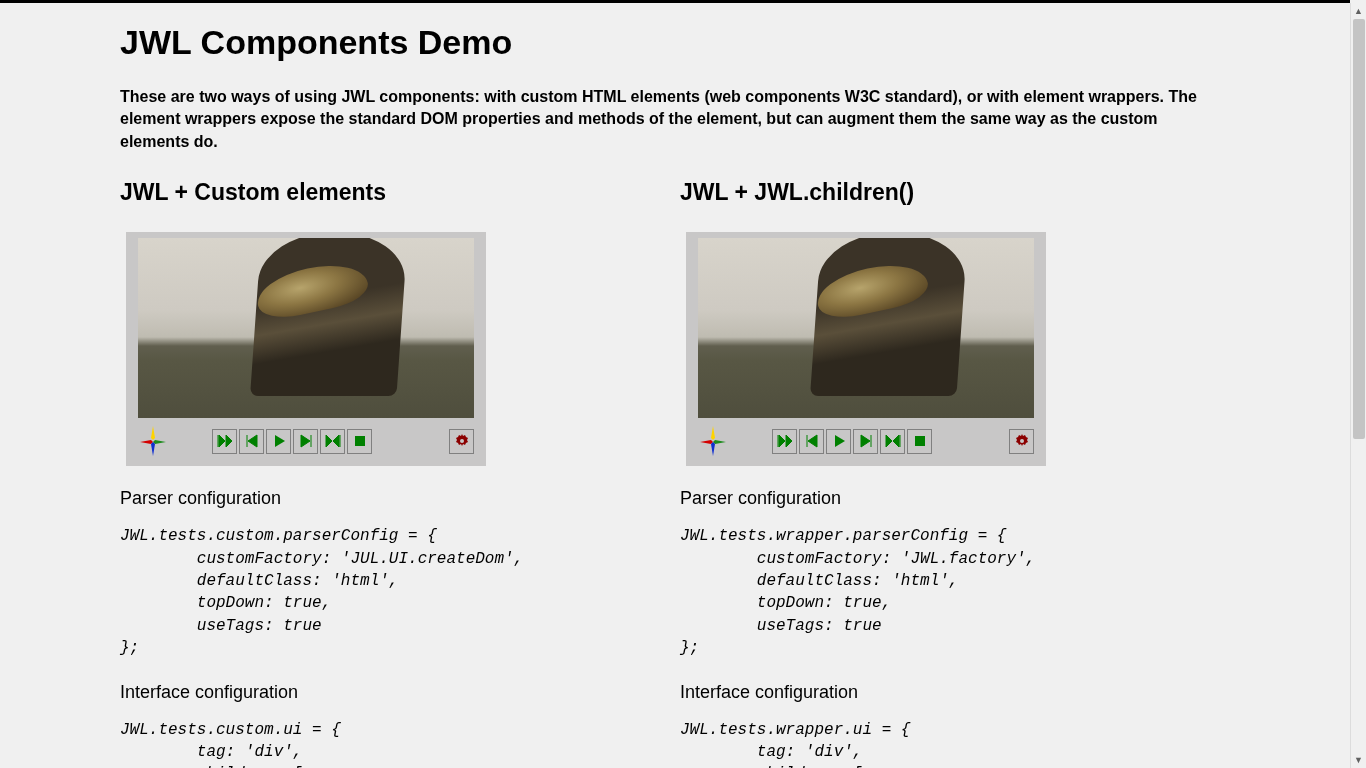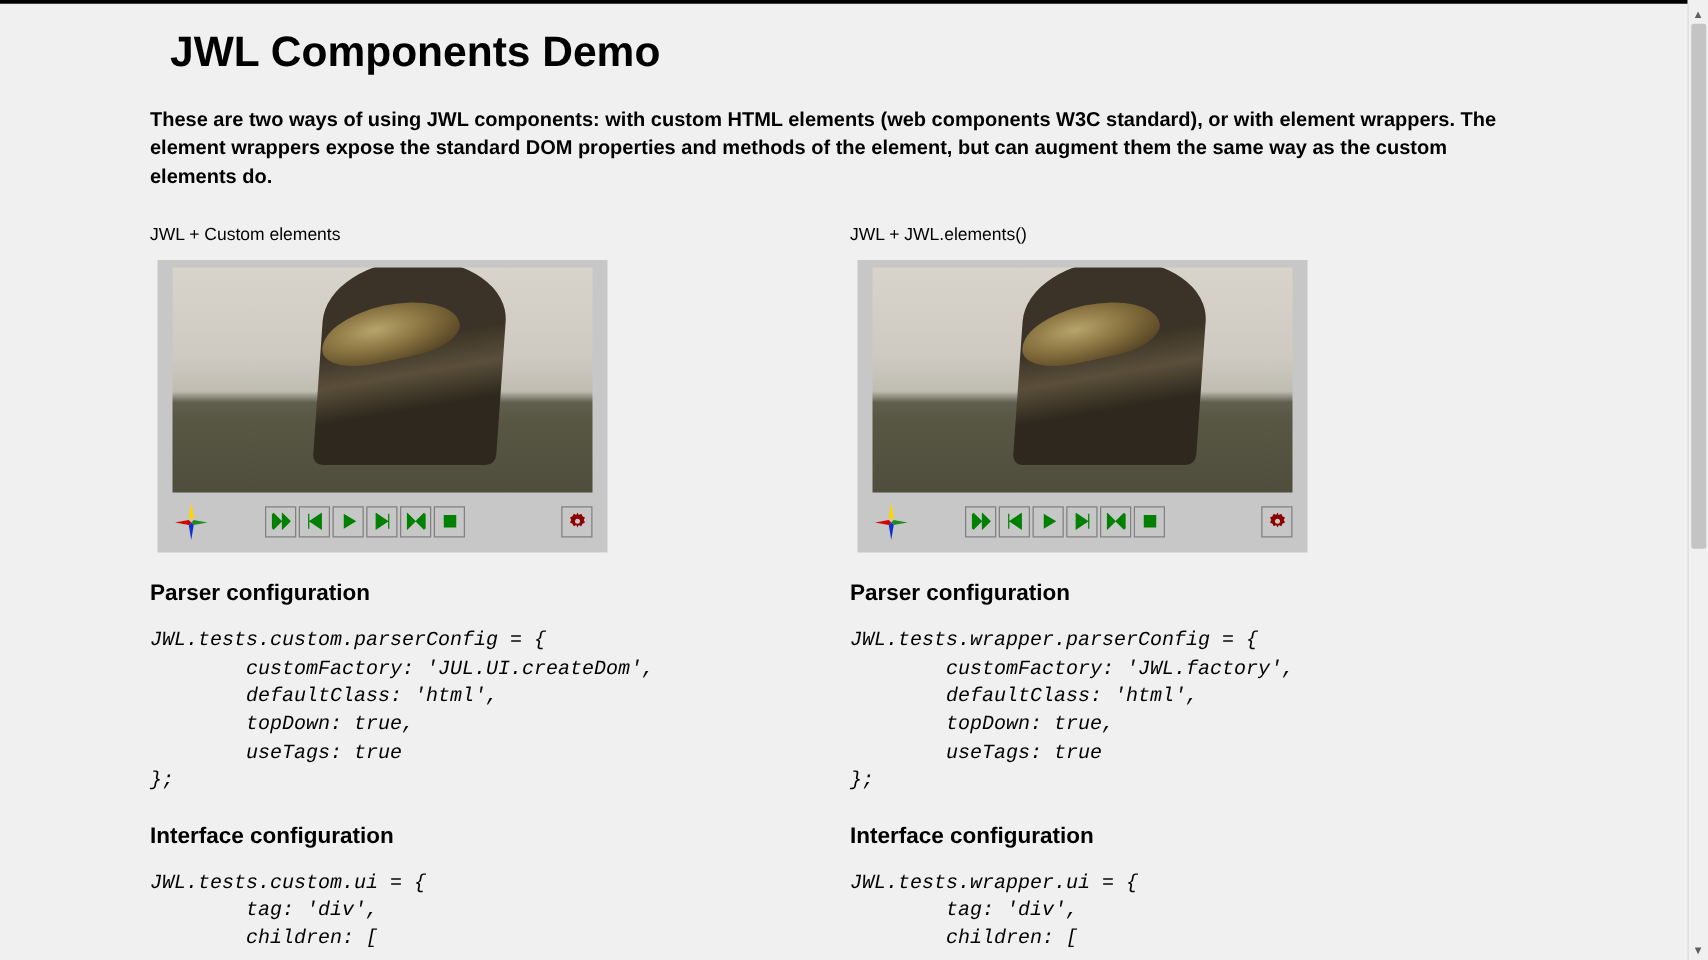--- a/index.html
+++ b/index.html
@@ -14,23 +14,23 @@
   width: 1350px;
   height: 768px;
   overflow-y: scroll;
   border-top: 3px solid #000;
 }
 .page {
   width: 1100px;
   margin-left: 120px;
   padding-top: 10px;
 }
-h1 { font-size: 34px; margin: 10px 0 24px 16px; }
-h2 { font-size: 14px; margin: 8px 0 13px 0; font-weight: normal; }
-h3 { font-size: 18px; margin: 22px 0 16px 0; font-weight: bold; }
+h1 { font-size: 34px; margin: 10px 0 24px 0; }
+h2 { font-size: 23px; margin: 8px 0 26px 0; font-weight: bold; }
+h3 { font-size: 18px; margin: 22px 0 16px 0; font-weight: normal; }
 .intro { margin: 0 0 18px 0; line-height: 1.4; font-weight: bold; }
 .cols { display: flex; gap: 20px; }
 .col { flex: 1; }
 .player {
   background: #c8c7c7;
   padding: 6px 12px 8px 12px;
   width: 360px;
   margin-left: 6px;
 }
 .video {
@@ -203,21 +203,21 @@
 
         <h3>Interface configuration</h3>
         <div class="iface-wrap">
           <pre>JWL.tests.custom.ui = {
         tag: 'div',
         children: [</pre>
         </div>
       </div>
 
       <div class="col">
-        <h2>JWL + JWL.elements()</h2>
+        <h2>JWL + JWL.children()</h2>
 
         <div class="player">
           <div class="video">
             <div class="chimney"></div>
             <div class="chimney-top"></div>
           </div>
           <div class="toolbar">
             <div class="logo">
               <svg width="30" height="34" viewBox="0 0 30 34">
                 <polygon points="15,2 17,14 15,16 13,14" fill="#ffd400"></polygon>

